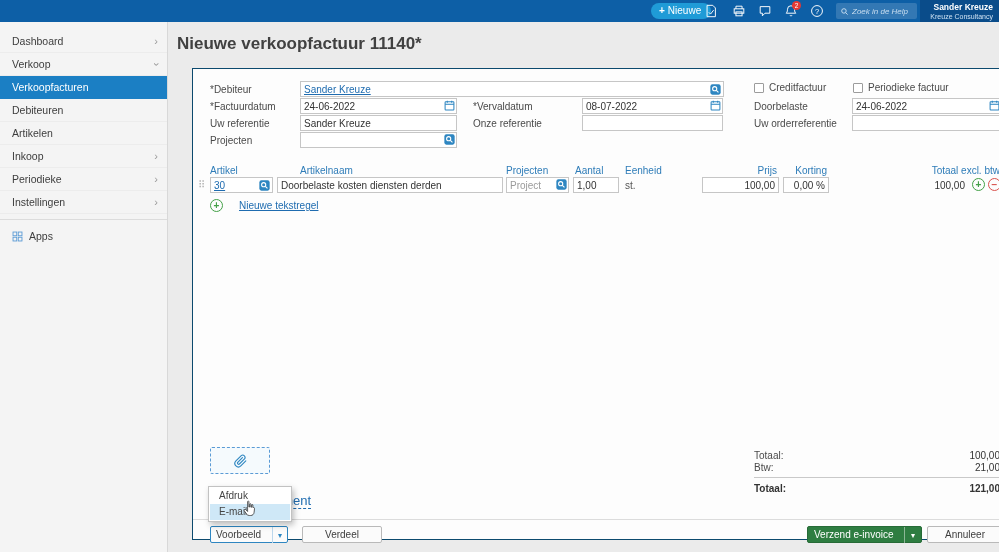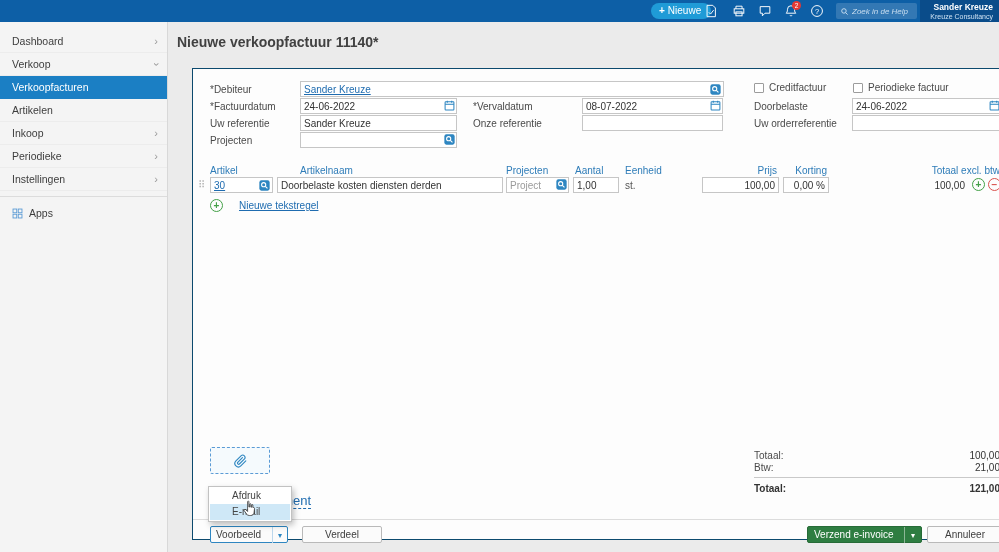--- a/index.html
+++ b/index.html
@@ -29,21 +29,21 @@
   .sitem{position:relative;height:23px;line-height:23px;padding-left:12px;font-size:10.5px;color:#3d3d3d;cursor:pointer;border-bottom:1px solid #ececec;white-space:nowrap}
   .sitem .chev{position:absolute;right:9px;top:0;color:#9a9a9a;font-size:11px;line-height:23px}
   .chev-r::before{content:"\203A"}
   .chev-d{transform:rotate(90deg);transform-origin:55% 50%}
   .chev-d::before{content:"\203A"}
   .sitem.selected{background:#1b7fc4;color:#fff;border-bottom-color:#1b7fc4}
   .sdivider{height:1px;background:#dcdcdc;margin:5px 0}
   .sitem.apps{display:flex;align-items:center;gap:6px;border-bottom:none}
 
   
-  .page-title{position:absolute;left:177px;top:34px;font-size:14px;color:#414141}
+  .page-title{position:absolute;left:177px;top:34px;font-size:17px;color:#414141}
   .panel{position:absolute;left:192px;top:68px;width:815px;height:472px;background:#fdfdfd;border:1px solid #0c4a6e}
 
   .lbl{position:absolute;font-size:10px;color:#4a4a4a;white-space:nowrap}
   input.fld{position:absolute;height:16px;border:1px solid #c6c6c6;background:#fff;font-size:10px;color:#333;font-family:inherit;padding:0 3px;outline:none}
   .fwrap{position:absolute;height:16px}
   .fwrap input{width:100%;height:100%;border:1px solid #c6c6c6;background:#fff;font-size:10px;color:#333;font-family:inherit;padding:0 15px 0 3px;outline:none}
   .fwrap input::placeholder{color:#9b9b9b}
   .fwrap .ficon{position:absolute;right:2px;top:2px;cursor:pointer;line-height:0}
   .fld-box{position:absolute;height:16px;border:1px solid #c6c6c6;background:#fff;display:flex;align-items:center;padding:0 2px 0 3px}
   .linktext{color:#1f6cb0;text-decoration:underline;font-size:10px;cursor:pointer;white-space:nowrap}
@@ -99,21 +99,21 @@
   .minus-c::before{content:"\2212";font-size:10px;line-height:11px;display:block;font-weight:bold}
   #row-add{left:779px;top:109px}
   #row-del{left:795px;top:109px}
   #new-line{position:absolute;left:17px;top:130px;display:flex;align-items:center;gap:16px;cursor:pointer}
 
   
   #koppel{position:absolute;left:17px;top:378px;width:62px;text-align:left}
   .clipbox{width:60px;height:27px;border:1px dashed #5b9bd5;border-radius:2px;display:flex;align-items:center;justify-content:center;background:#f5fafd;cursor:pointer}
   .koppel-lbl{margin-top:19px;font-size:13px;color:#1f6cb0;border-bottom:1px dashed #1f6cb0;display:inline-block;cursor:pointer;white-space:nowrap}
   #attach-menu{position:absolute;left:15px;top:417px;width:84px;background:#fff;border:1px solid #c2c2c2;box-shadow:2px 3px 6px rgba(0,0,0,.25);z-index:5;padding:1px}
-  .menu-item{height:16px;line-height:16px;padding-left:22px;font-size:10px;color:#444;cursor:pointer}
+  .menu-item{height:16px;line-height:16px;padding-left:9px;font-size:10px;color:#444;cursor:pointer}
   .menu-item.active{background:#cfe8f7}
   #cursor{position:absolute;left:50px;top:431px;z-index:6;pointer-events:none}
 
   
   .tval{position:absolute;right:6px;font-size:10px;color:#333}
   #tot1l{left:561px;top:381px}
   #tot1v{top:381px}
   #tot2l{left:561px;top:393px}
   #tot2v{top:393px}
   #tot-div{position:absolute;left:561px;right:6px;top:408px;border-top:1px solid #c9c9c9}
@@ -191,20 +191,23 @@
       <span class="chev chev-r"></span>
     </div>
     <div class="sitem">
       <span>Verkoop</span>
       <span class="chev chev-d"></span>
     </div>
     <div class="sitem selected">
       <span>Verkoopfacturen</span>
     </div>
     <div class="sitem">
+      <span>Debiteuren</span>
+    </div>
+    <div class="sitem">
       <span>Artikelen</span>
     </div>
     <div class="sitem">
       <span>Inkoop</span>
       <span class="chev chev-r"></span>
     </div>
     <div class="sitem">
       <span>Periodieke</span>
       <span class="chev chev-r"></span>
     </div>

